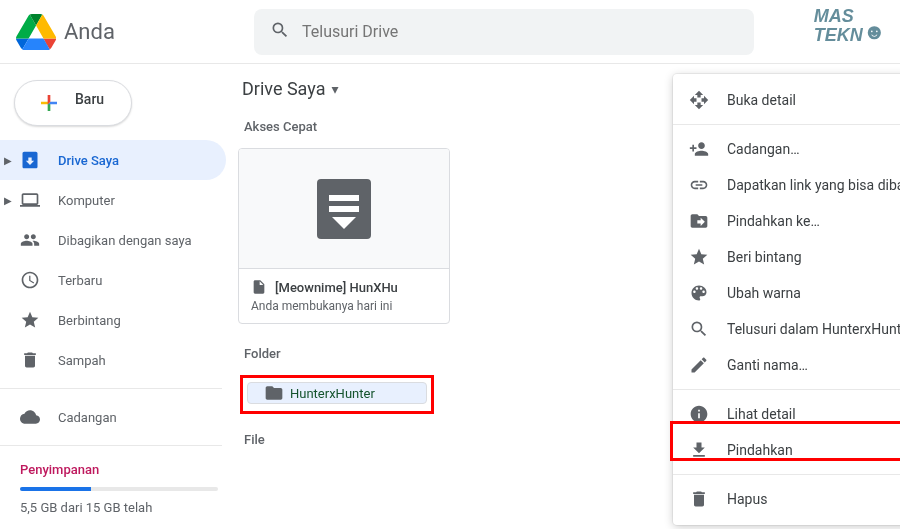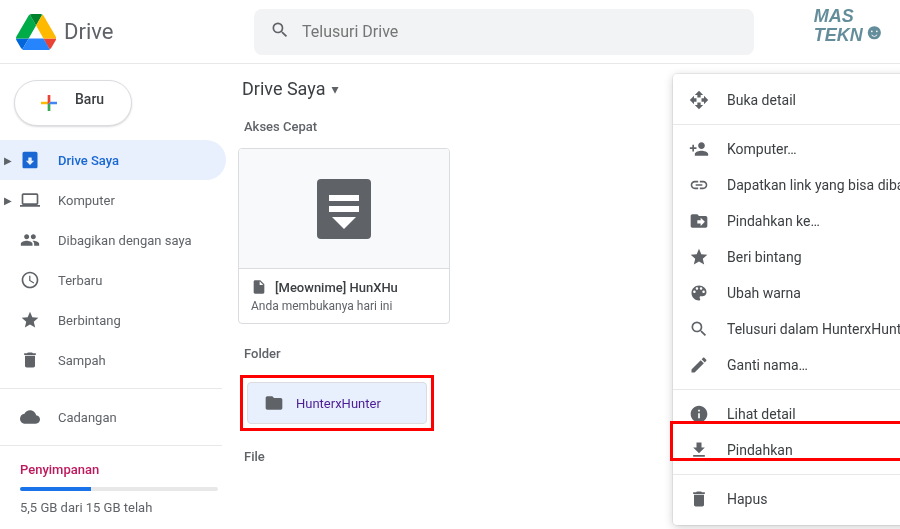--- a/index.html
+++ b/index.html
@@ -51,21 +51,21 @@
 .file-icon-big { width: 54px; height: 60px; background: #5f6368; border-radius: 4px; display: flex; flex-direction: column; align-items: center; justify-content: center; gap: 5px; padding-top: 6px; }
 .file-icon-big .bar { width: 30px; height: 6px; background: #fff; }
 .file-icon-big .arrow { width: 0; height: 0; border-left: 12px solid transparent; border-right: 12px solid transparent; border-top: 12px solid #fff; }
 .mastekn-thumb { font-family: Arial Black,sans-serif; font-weight: 900; font-style: italic; color: #0b5fd8; font-size: 32px; line-height: 0.85; padding: 6px; }
 .card-info { padding: 10px 12px; }
 .card-title { font-size: 13px; color: #3c4043; font-weight: 500; display: flex; align-items: center; gap: 8px; white-space: nowrap; overflow: hidden; }
 .card-sub { font-size: 12px; color: #5f6368; margin-top: 4px; white-space: nowrap; overflow: hidden; }
 .mini-icon { width: 16px; height: 16px; flex-shrink: 0; }
 
 .folder-row { margin-top: 8px; }
-.folder-chip { display: inline-flex; align-items: center; border: 1px solid #dadce0; border-radius: 4px; padding: 10px 16px; background: #e8f0fe; font-size: 13px; color: #4c1d95; gap: 12px; width: 180px; }
+.folder-chip { display: inline-flex; align-items: center; border: 1px solid #dadce0; border-radius: 4px; padding: 0 16px; background: #e8f0fe; font-size: 13px; color: #14532d; gap: 6px; width: 180px; }
 .folder-highlight { border: 3px solid #ff0000; display: inline-block; padding: 4px; margin-left: 2px; }
 
 .context-menu { position: absolute; left: 435px; top: 10px; width: 310px; background: #fff; border-radius: 4px; box-shadow: 0 2px 10px rgba(0,0,0,0.2), 0 0 0 1px rgba(0,0,0,0.05); padding: 8px 0; z-index: 100; }
 .menu-item { display: flex; align-items: center; height: 36px; padding: 0 16px; font-size: 14px; color: #3c4043; cursor: pointer; }
 .menu-icon { width: 20px; height: 20px; margin-right: 18px; color: #5f6368; display: flex; align-items: center; justify-content: center; }
 .menu-icon svg { width: 20px; height: 20px; fill: #5f6368; }
 .menu-spacer { flex: 1; }
 .menu-divider { border: none; border-top: 1px solid #e8e8e8; margin: 6px 0; }
 .menu-highlight { position: absolute; border: 3px solid #ff0000; pointer-events: none; left: -3px; right: -3px; height: 40px; top: 347px; }
 </style>
@@ -75,21 +75,21 @@
 <div class="header">
   <div class="logo-area">
     <svg class="drive-logo" viewBox="0 0 87 78">
         <path fill="#0066da" d="M6.6 66.85l3.85 6.65c.8 1.4 1.95 2.5 3.3 3.3L27.5 53H0c0 1.55.4 3.1 1.2 4.5z"></path>
         <path fill="#00ac47" d="M43.65 25L29.9 1.2c-1.35.8-2.5 1.9-3.3 3.3L1.2 48.5C.4 49.9 0 51.45 0 53h27.5z"></path>
         <path fill="#ea4335" d="M73.55 76.8c1.35-.8 2.5-1.9 3.3-3.3l1.6-2.75 7.65-13.25c.8-1.4 1.2-2.95 1.2-4.5H59.8l5.85 11.5z"></path>
         <path fill="#00832d" d="M43.65 25L57.4 1.2C56.05.4 54.5 0 52.95 0H34.35c-1.55 0-3.1.45-4.45 1.2z"></path>
         <path fill="#2684fc" d="M59.8 53H27.5L13.75 76.8c1.35.8 2.9 1.2 4.45 1.2h50.9c1.55 0 3.1-.45 4.45-1.2z"></path>
         <path fill="#ffba00" d="M73.4 26.5L60.7 4.5c-.8-1.4-1.95-2.5-3.3-3.3L43.65 25 59.8 53h27.45c0-1.55-.4-3.1-1.2-4.5z"></path>
       </svg>
-    <span class="app-name">Drive</span>
+    <span class="app-name">Anda</span>
   </div>
   <div class="search-area">
     <span class="search-icon-wrap">
       <svg width="20" height="20" viewBox="0 0 24 24" fill="#5f6368">
           <path d="M15.5 14h-.79l-.28-.27A6.471 6.471 0 0016 9.5 6.5 6.5 0 109.5 16c1.61 0 3.09-.59 4.23-1.57l.27.28v.79l5 4.99L20.49 19l-4.99-5zm-6 0C7.01 14 5 11.99 5 9.5S7.01 5 9.5 5 14 7.01 14 9.5 11.99 14 9.5 14z"></path>
         </svg>
     </span>
     <input class="search-input" placeholder="Telusuri Drive" style="">
   </div>
   <div class="watermark-logo">MAS<br>TEKN<span style="font-size:22px;position:relative;top:-2px;">☻</span></div>
@@ -244,21 +244,21 @@
         <span>Buka detail</span>
           <span class="menu-spacer"></span>
       </div>
       <hr class="menu-divider">
       <div class="menu-item">
         <span class="menu-icon">
             <svg viewBox="0 0 24 24">
               <path d="M15 12c2.21 0 4-1.79 4-4s-1.79-4-4-4-4 1.79-4 4 1.79 4 4 4zm-9-2V7H4v3H1v2h3v3h2v-3h3v-2H6zm9 4c-2.67 0-8 1.34-8 4v2h16v-2c0-2.66-5.33-4-8-4z"></path>
             </svg>
           </span>
-        <span>Komputer…</span>
+        <span>Cadangan…</span>
       </div>
       <div class="menu-item">
         <span class="menu-icon">
             <svg viewBox="0 0 24 24">
               <path d="M3.9 12c0-1.71 1.39-3.1 3.1-3.1h4V7H7c-2.76 0-5 2.24-5 5s2.24 5 5 5h4v-1.9H7c-1.71 0-3.1-1.39-3.1-3.1zM8 13h8v-2H8v2zm9-6h-4v1.9h4c1.71 0 3.1 1.39 3.1 3.1s-1.39 3.1-3.1 3.1h-4V17h4c2.76 0 5-2.24 5-5s-2.24-5-5-5z"></path>
             </svg>
           </span>
         <span>Dapatkan link yang bisa dibagikan</span>
       </div>
       <div class="menu-item">

